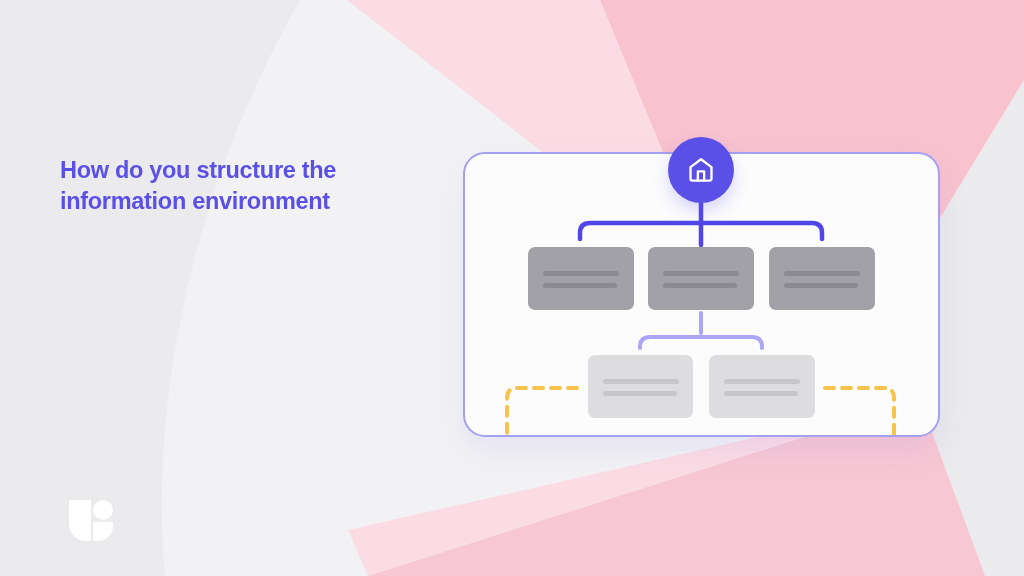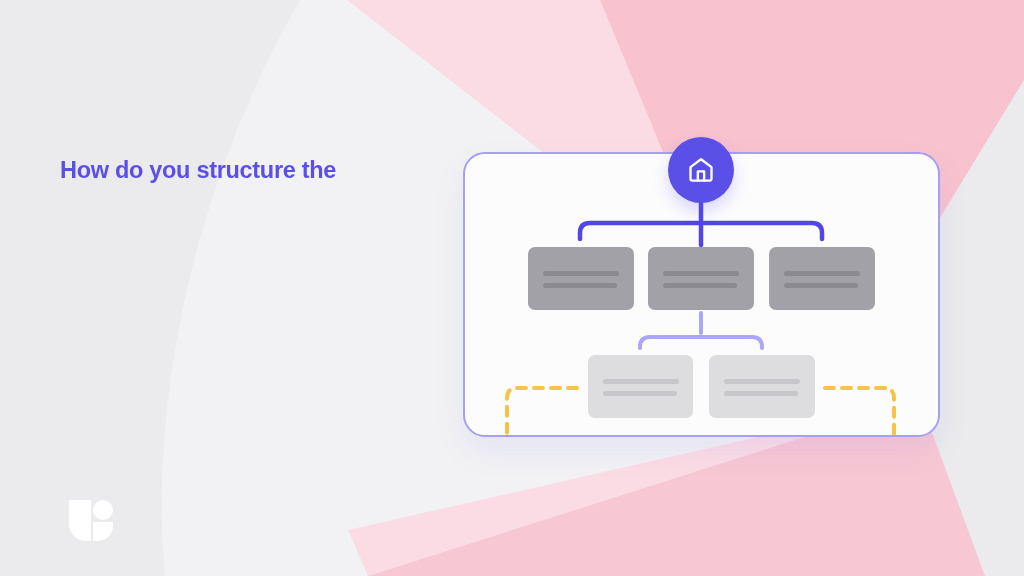--- a/index.html
+++ b/index.html
@@ -57,20 +57,21 @@
     <rect x="0" y="0" width="1024" height="576" fill="var(--bg-base)"></rect>
     <path d="M 300,0 C 185,200 150,420 165,576 L 600,576 L 920,390 L 620,0 Z" fill="var(--bg-light)"></path>
     <polygon points="347,0 600,0 720,290" fill="var(--pink-soft)"></polygon>
     <polygon points="600,0 1024,0 1024,80 890,300 720,290" fill="var(--pink)"></polygon>
     <polygon points="920,400 348,530 368,576" fill="var(--pink-soft)"></polygon>
     <polygon points="920,400 368,576 985,576" fill="var(--pink-south)"></polygon>
   </svg>
 
   <div class="heading">
     <div>How do you structure the</div>
+    <div>information environment</div>
   </div>
 
   <div class="card">
     <svg width="477" height="285" viewBox="0 0 477 285" aria-hidden="true">
 
       <g stroke="var(--connector-strong)" stroke-width="4.5" fill="none" stroke-linecap="round">
         <path d="M 238,51 L 238,93"></path>
         <path d="M 117,87 L 117,81 Q 117,71 127,71 L 349,71 Q 359,71 359,81 L 359,87"></path>
       </g>
 

